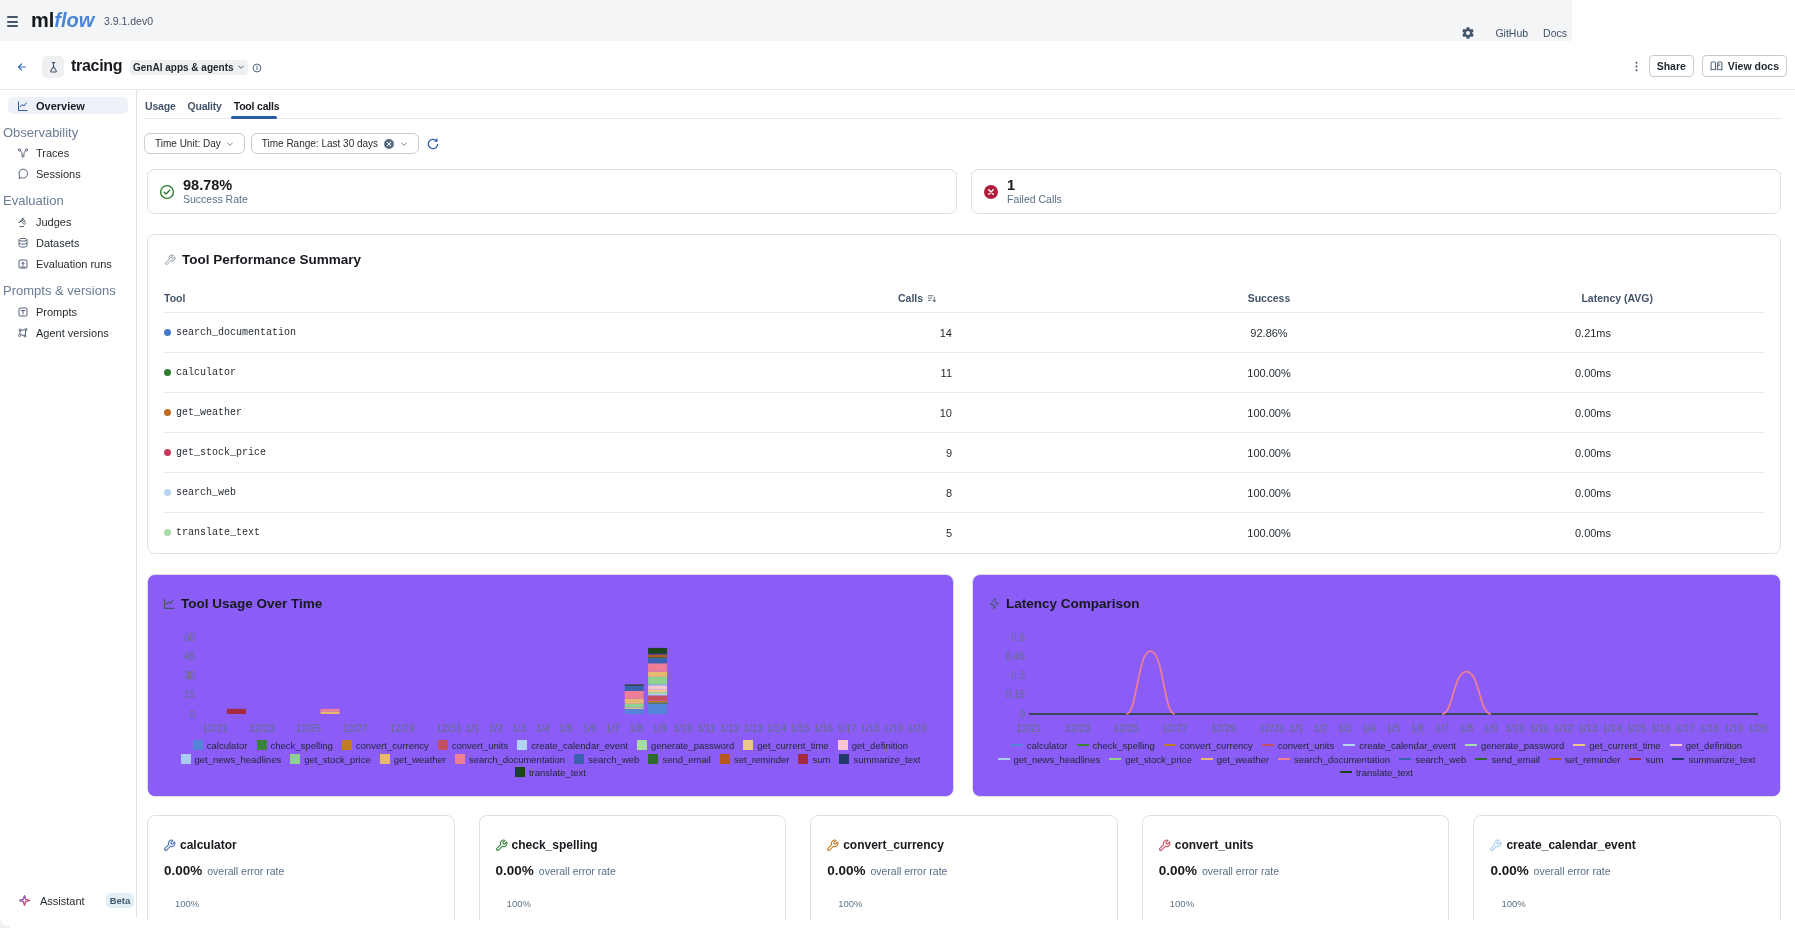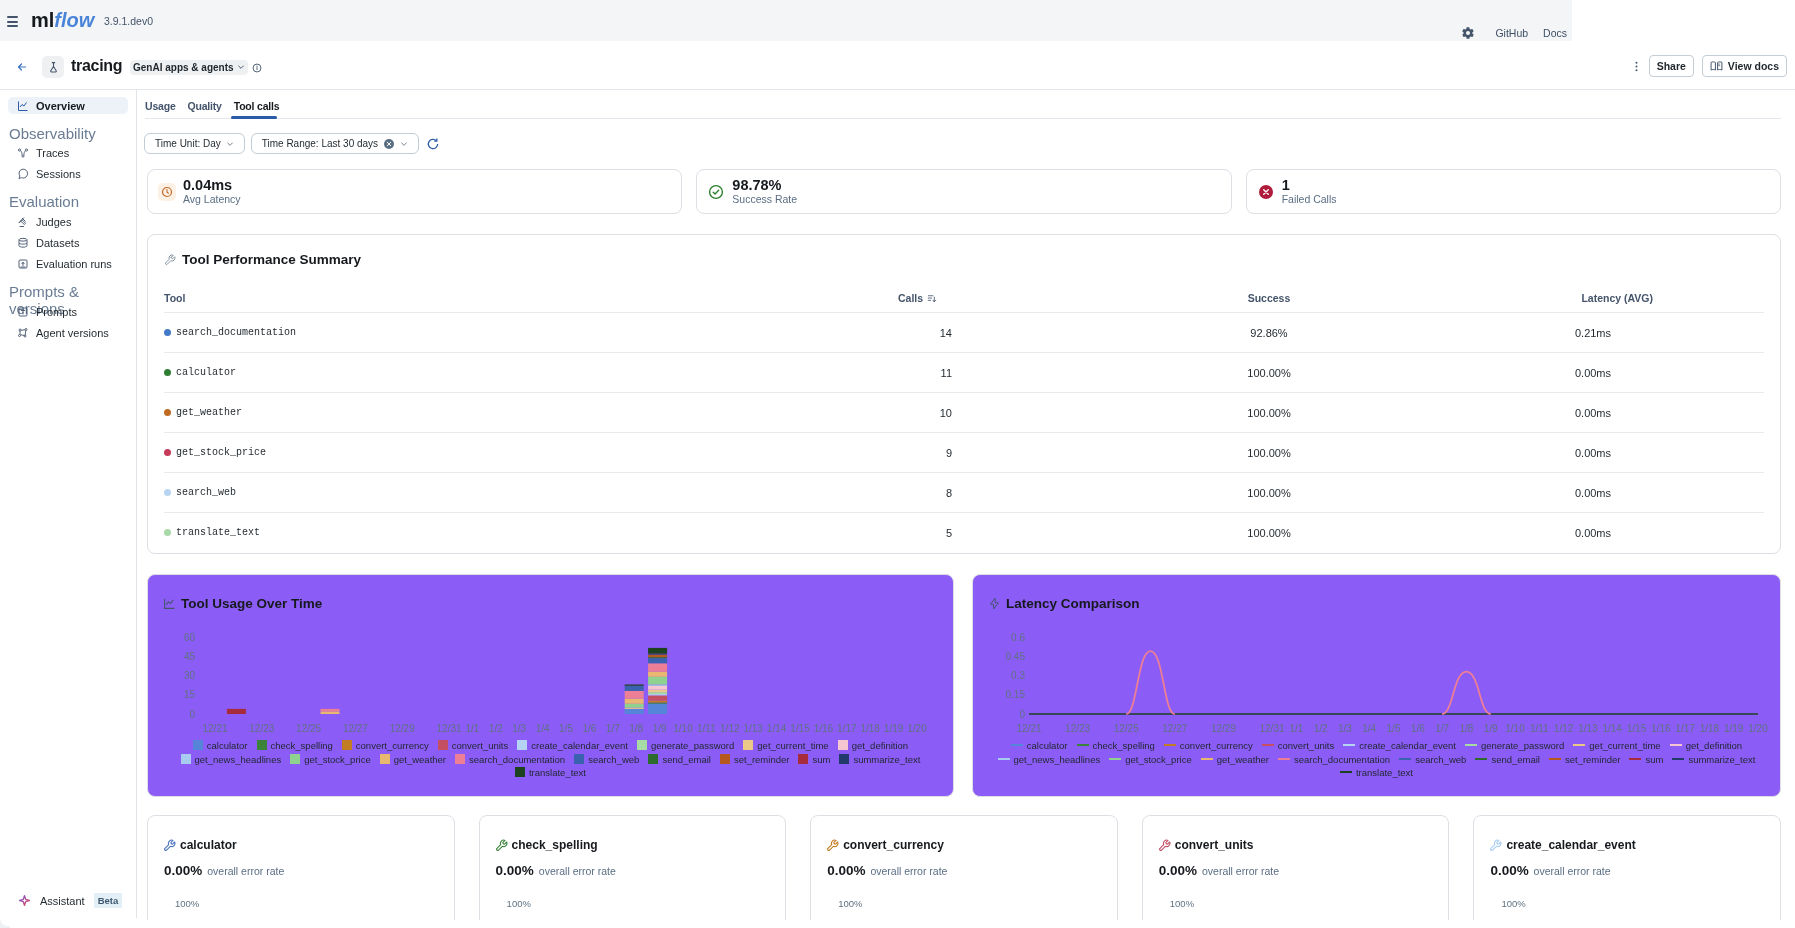--- a/index.html
+++ b/index.html
@@ -17,24 +17,24 @@
 #backarrow { position:absolute; left:16px; top:61px; }
 #expicon { position:absolute; left:42px; top:56px; width:22px; height:22px; background:#eef0f2; border-radius:5px; display:flex; align-items:center; justify-content:center; }
 #title { position:absolute; left:71px; top:57px; font-size:16px; letter-spacing:-0.3px; font-weight:bold; color:#16191d; }
 #chip { position:absolute; left:130px; top:60px; height:14.5px; background:#eef0f2; border-radius:4px; font-size:10px; font-weight:bold; color:#1f272d; padding:0 3px; display:flex; align-items:center; gap:3px; }
 #infoi { position:absolute; left:252px; top:63px; }
 #nav-right { position:absolute; right:8px; top:55px; display:flex; align-items:center; white-space:nowrap; }
 .btn { height:22px; border:1px solid #c4ccd4; border-radius:4px; background:#fff; font-size:10.5px; font-weight:bold; color:#1f272d; display:flex; align-items:center; padding:0 7px; gap:5px; }
 
 #sidebar { position:absolute; left:0; top:90px; width:137px; height:828px; background:#fff; border-right:1px solid #e0e3e8; }
 .sel { position:absolute; left:8px; top:7px; width:120px; height:17px; background:#edf1f8; border-radius:5px; display:flex; align-items:center; gap:7px; padding-left:9px; font-size:11px; font-weight:bold; color:#16191d; }
-.shead { position:absolute; left:9px; font-size:15px; color:#6a7c94; }
+.shead { position:absolute; left:3px; font-size:13px; color:#6a7c94; }
 .sitem { position:absolute; left:17px; display:flex; align-items:center; gap:7px; font-size:11px; color:#1f272d; }
 #assist { position:absolute; left:18px; top:803px; display:flex; align-items:center; gap:9px; font-size:11px; color:#1f272d; }
-#beta { background:#e3eff7; color:#3d586e; font-size:9.5px; font-weight:bold; border-radius:0; padding:2px 4px; margin-left:0;text-align:center; }
+#beta { background:#e3eff7; color:#3d586e; font-size:9.5px; font-weight:bold; border-radius:5px; padding:2px 4px; margin-left:12px;text-align:center; }
 
 #tabs { position:absolute; left:145px; top:100px; display:flex; gap:12px; font-size:10.5px; letter-spacing:-0.2px; font-weight:bold; }
 #tabs .t { color:#44546b; }
 #tabs .active { color:#16191d; }
 #tabline { position:absolute; left:145px; top:118px; width:1636px; height:1px; background:#e3e6ea; }
 #tabul { position:absolute; left:231px; top:116px; width:46px; height:3px; background:#2b5ca8; border-radius:2px; }
 
 #filters { position:absolute; left:144px; top:133px; display:flex; gap:6px; align-items:center; height:21px; }
 .fbox { height:21px; border:1px solid #c4ccd4; border-radius:6px; font-size:10px; color:#1f272d; display:flex; align-items:center; padding:0 10px; gap:5px; background:#fff; }
 #refresh { margin-left:1px; }
@@ -185,32 +185,20 @@
         <path d="M8.5 8.5l7 7M15.5 8.5l-7 7" stroke="#fff" stroke-width="2" stroke-linecap="round"></path>
       </svg><svg width="8" height="8" viewBox="0 0 24 24" fill="none">
         <path d="M5 9l7 7 7-7" stroke="#5f7281" stroke-width="2.6" stroke-linecap="round"></path>
       </svg></div>
   <svg id="refresh" width="14" height="14" viewBox="0 0 24 24" fill="none">
       <path d="M20 12a8 8 0 1 1-2.34-5.66" stroke="#2b5ca8" stroke-width="2.2"></path>
       <path d="M18.6 2.6v4.3h-4.3" stroke="#2b5ca8" stroke-width="2.2"></path>
     </svg>
 </div>
 <div id="stats">
-  <div class="scard">
-      <div class="sicon" style="background:#fdf0e4">
-        <svg width="12" height="12" viewBox="0 0 24 24" fill="none">
-          <circle cx="12" cy="12" r="9" stroke="#c06c2a" stroke-width="2.4"></circle>
-          <path d="M12 7v5.5l3 2" stroke="#c06c2a" stroke-width="2.2" stroke-linecap="round"></path>
-        </svg>
-      </div>
-      <div>
-        <div class="snum">0.04ms</div>
-        <div class="slab">Avg Latency</div>
-      </div>
-    </div>
   <div class="scard">
       <div class="sicon">
         <svg width="16" height="16" viewBox="0 0 24 24" fill="none">
           <circle cx="12" cy="12" r="9.6" stroke="#2a7d2a" stroke-width="2"></circle>
           <path d="M7.8 12.3l2.8 2.8 5.4-5.8" stroke="#2a7d2a" stroke-width="2" stroke-linecap="round" stroke-linejoin="round"></path>
         </svg>
       </div>
       <div>
         <div class="snum">98.78%</div>
         <div class="slab">Success Rate</div>

